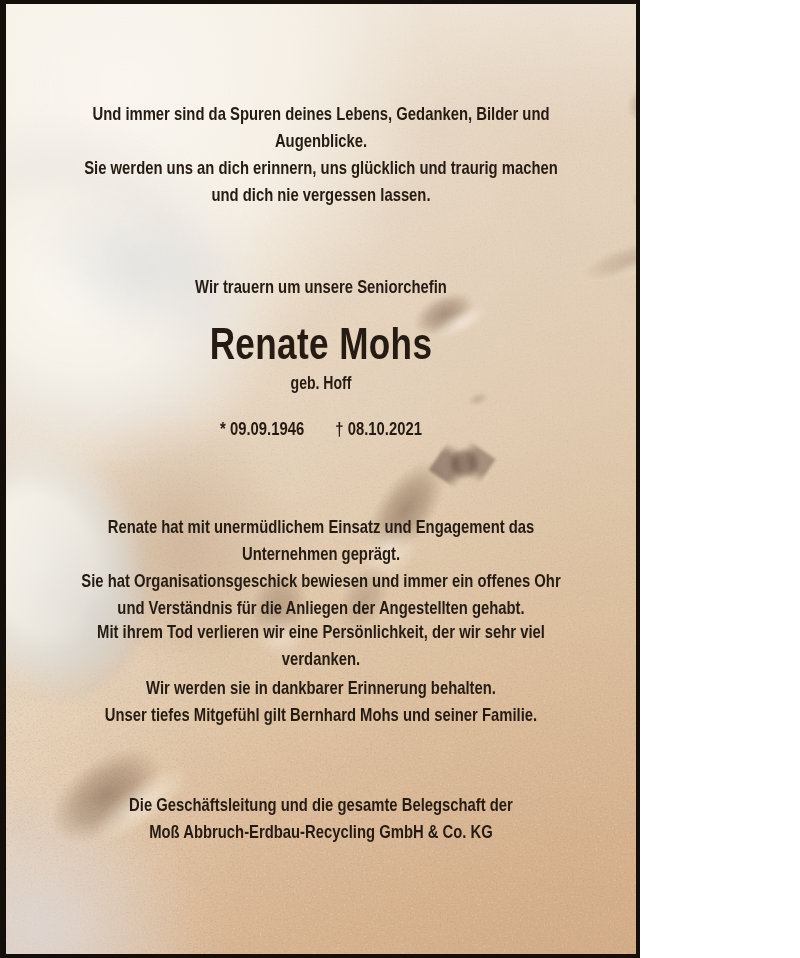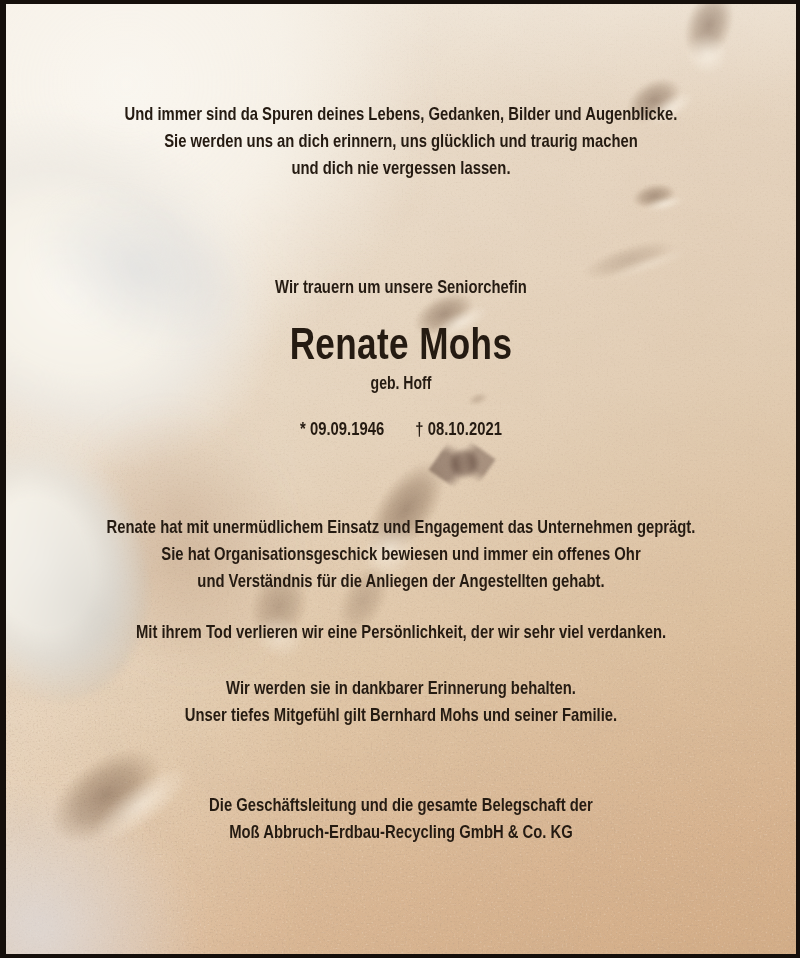--- a/index.html
+++ b/index.html
@@ -1,20 +1,20 @@
 <!DOCTYPE html>
 <html lang="de"><head>
 <meta charset="utf-8">
 <style>
   html, body { margin: 0; padding: 0; background: #ffffff; }
   body { width: 800px; height: 958px; overflow: hidden;
          font-family: "Liberation Sans", "DejaVu Sans", sans-serif; }
 
   .card {
-    position: relative; width: 800px; height: 958px;
+    position: relative; width: 640px; height: 958px;
     box-sizing: border-box;
     border-style: solid; border-color: #150f0b;
     border-width: 4px 4px 4px 6px;
     overflow: hidden;
   }
 
   
   .photo { position: absolute; inset: 0; overflow: hidden; }
 
   .sand-base {

